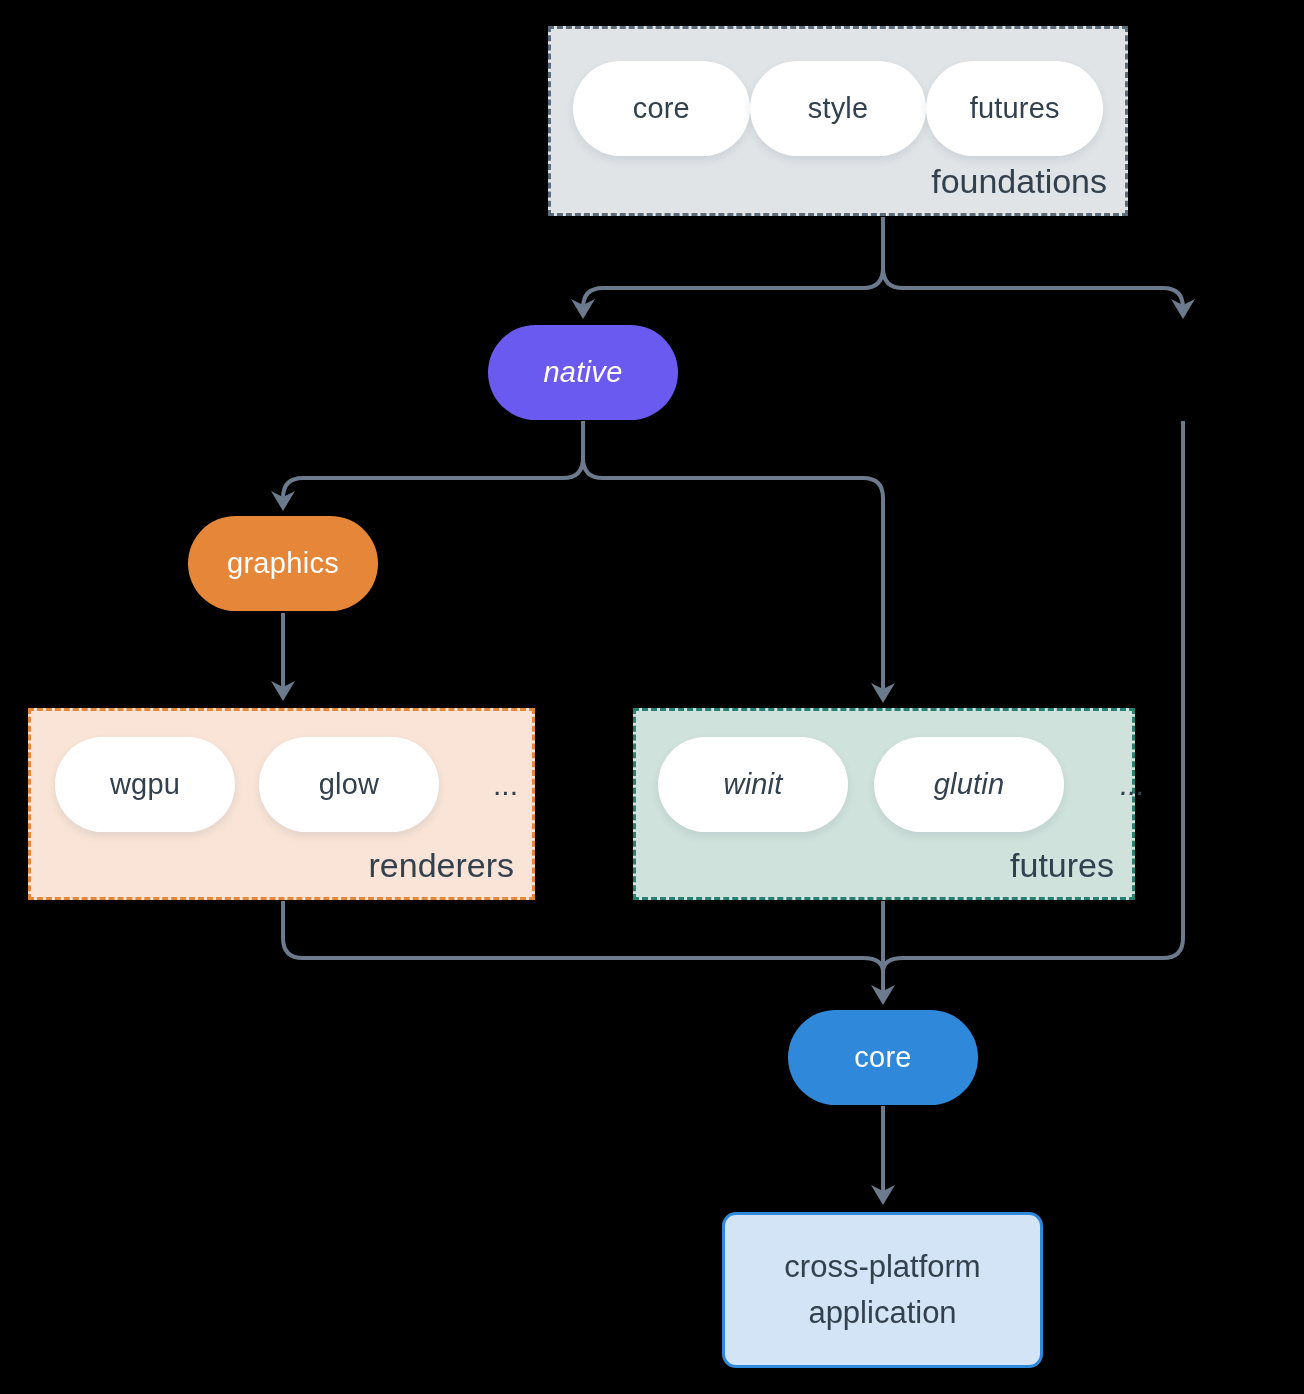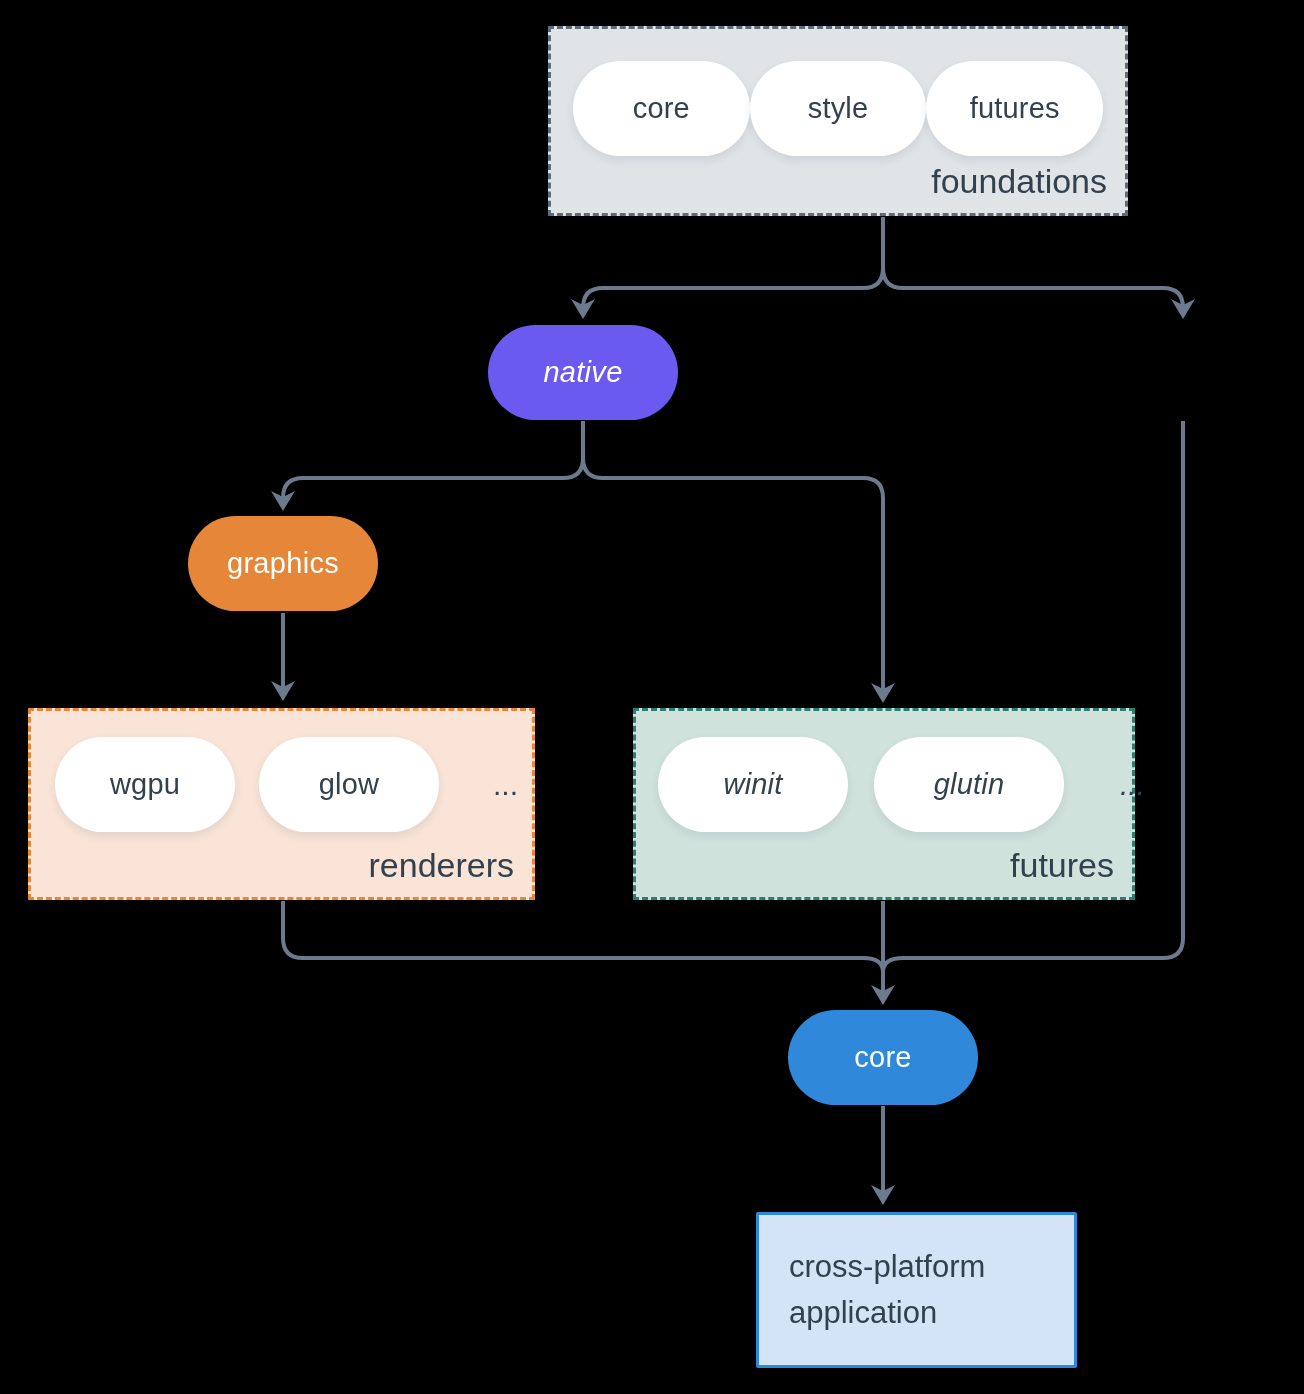--- a/index.html
+++ b/index.html
@@ -56,24 +56,23 @@
   #shells .pillrow{padding:26px 0 0 22px;gap:26px;font-style:italic;}
   #shells .pill{width:190px;height:95px;}
   
   #node-native{left:488px;top:325px;background:var(--purple);font-style:italic;}
   #node-web{left:1090px;top:325px;background:var(--purple);}
   #node-graphics{left:188px;top:516px;background:var(--orange);text-align:center;}
   #node-iced{left:788px;top:1010px;background:var(--blue);}
   #node-app{
     position:absolute;left:722px;top:1212px;width:321px;height:156px;
     box-sizing:border-box;background:var(--app-fill);border:3px solid var(--app-border);
-    border-radius:2px;display:flex;align-items:center;justify-content:center;
-    text-align:left;font-size:31px;line-height:1.5;color:var(--node-text-dark);
+    border-radius:14px;display:flex;align-items:center;justify-content:center;
+    text-align:center;font-size:31px;line-height:1.5;color:var(--node-text-dark);
     padding:0 30px;
-    margin-left:34px;
   }
 </style>
 </head>
 <body>
 
 <div id="canvas">
 
   <svg id="edges" viewBox="0 0 1304 1394">
     <defs>
       <marker id="arrow" markerUnits="userSpaceOnUse" markerWidth="28" markerHeight="26" refX="17" refY="12" orient="auto">

